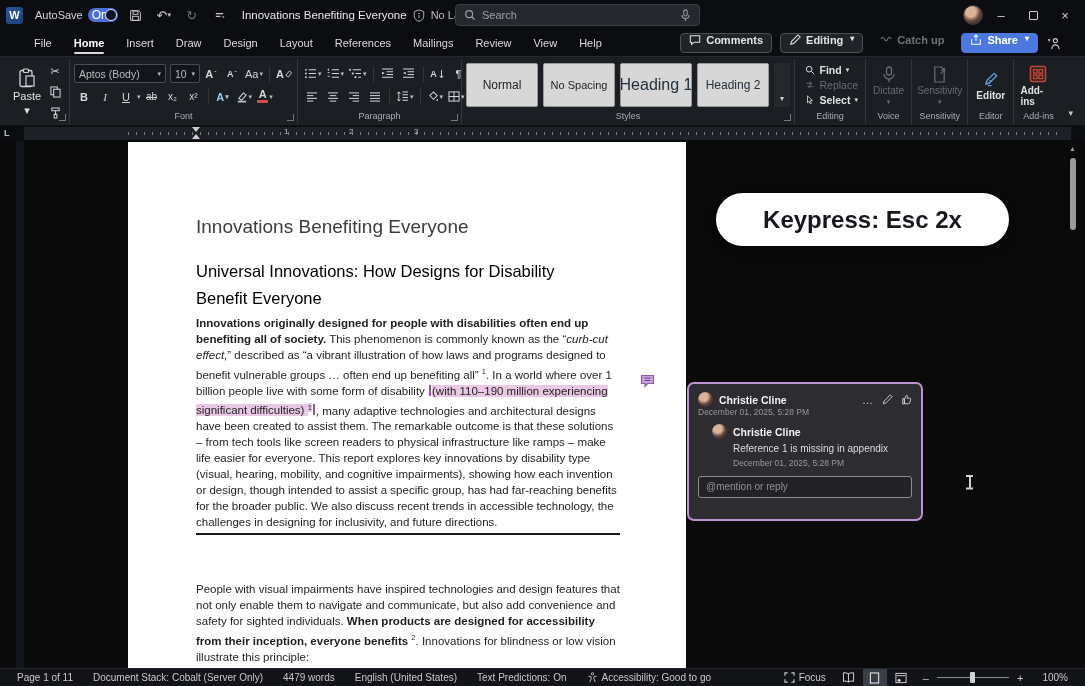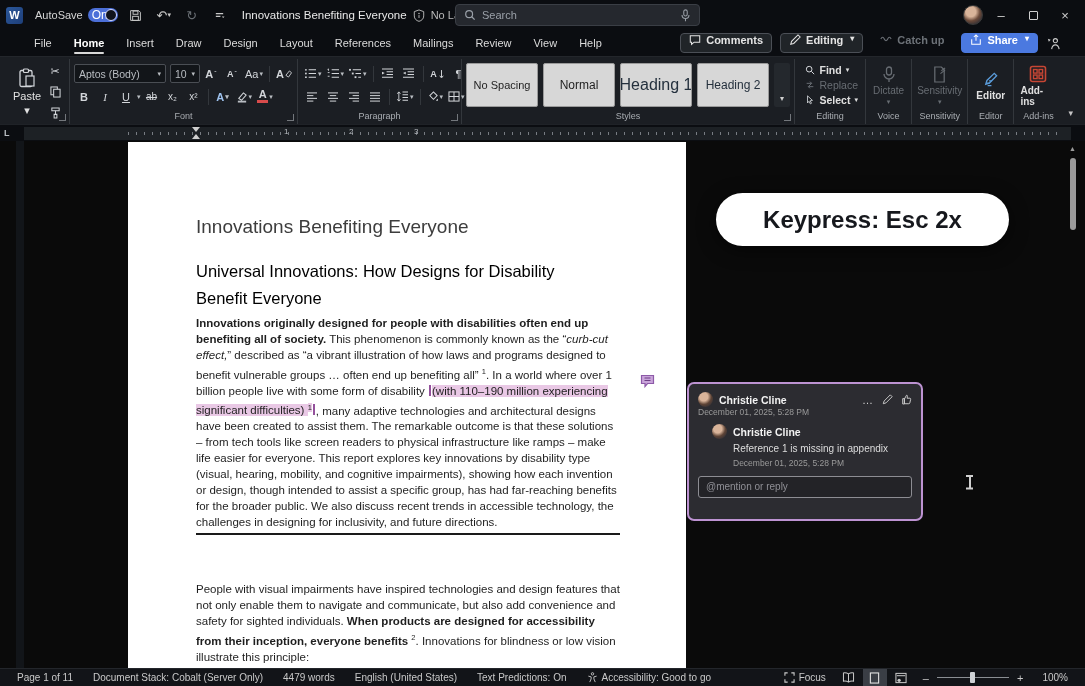--- a/index.html
+++ b/index.html
@@ -498,22 +498,22 @@
             <span class="chev">▾</span>
           </div>
         </div>
       </div>
       <div class="glabel">Paragraph</div>
       <div class="launcher"></div>
     </div>
 
     <div class="rgroup g-styles" style="width:338px">
       <div class="gbody">
+        <div class="style-card s-normal">Normal</div>
         <div class="style-card s-nospace">No Spacing</div>
-        <div class="style-card s-normal">Normal</div>
         <div class="style-card s-h1">Heading 1</div>
         <div class="style-card s-h2">Heading 2</div>
         <div class="styles-more">
             <span>▾</span>
           </div>
       </div>
       <div class="glabel">Styles</div>
       <div class="launcher"></div>
     </div>
 

